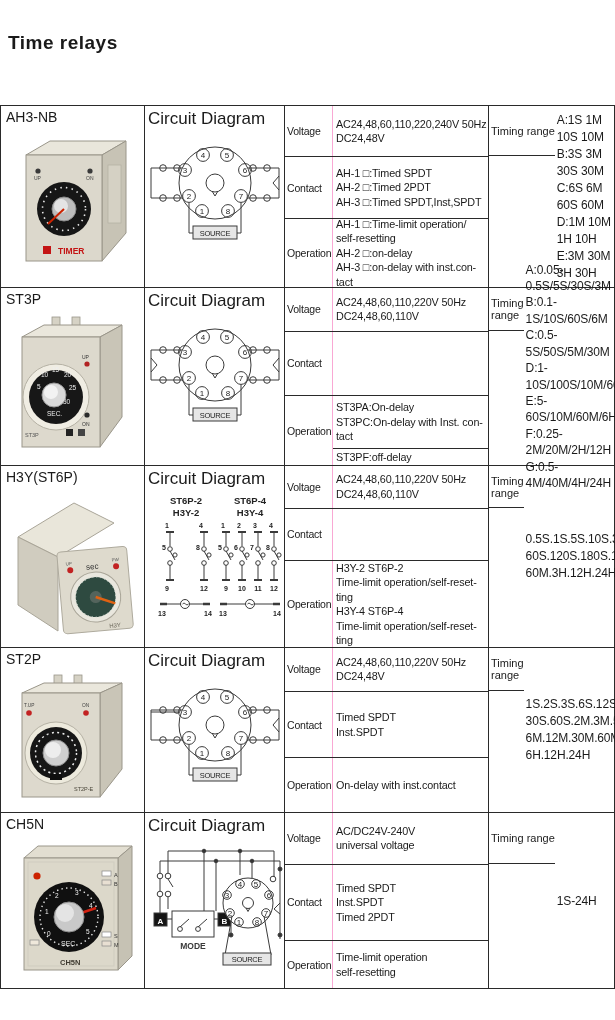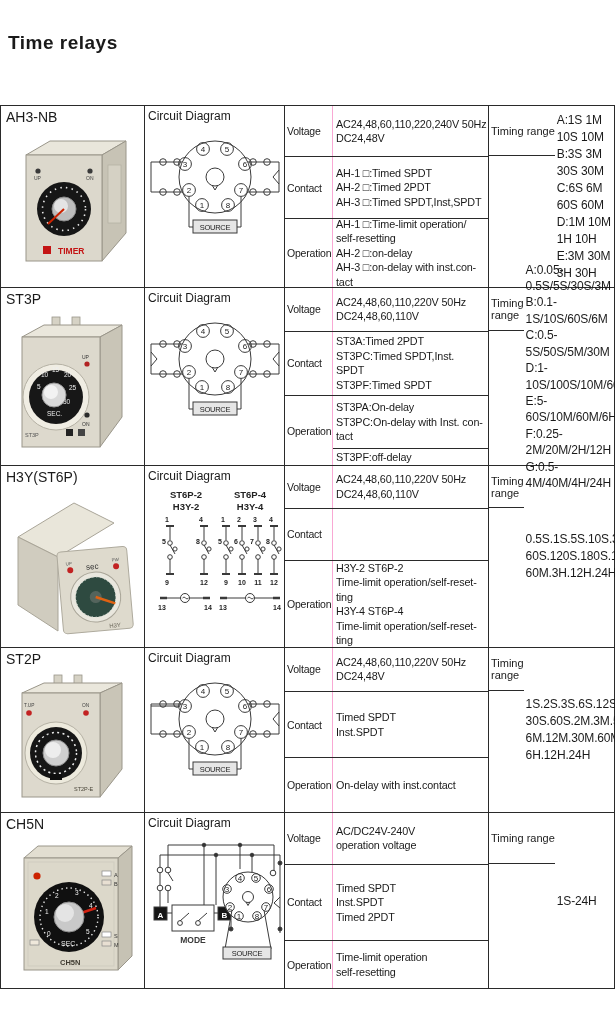--- a/index.html
+++ b/index.html
@@ -9,21 +9,21 @@
   .trow{display:flex;box-sizing:border-box;}
   .trow + .trow{border-top:1px solid #2a2a2a;}
   .col{box-sizing:border-box;}
   .col + .col{border-left:1px solid #2a2a2a;}
   .c-prod{width:143px;position:relative;}
   .c-diag{width:140px;position:relative;}
   .c-spec{width:204px;display:flex;flex-direction:column;}
   .c-time{width:126px;display:flex;flex-direction:row;}
   .pname{font-size:14px;padding:3px 2px 0 5px;}
   .photo{display:block;margin:4px auto 0 auto;}
-  .diaglabel{font-size:12px;padding:3px 2px 1px 3px;}
+  .diaglabel{font-size:17px;padding:3px 2px 1px 3px;}
   .diag{display:block;margin:2px auto 0 auto;}
   .srow{display:flex;box-sizing:border-box;}
   .srow + .srow{border-top:1px solid #2a2a2a;}
   .slabel{width:48px;box-sizing:border-box;border-right:1px solid #f9a8d4;display:flex;align-items:center;font-size:10.5px;padding-left:2px;letter-spacing:-.2px;}
   .sval{flex:1;display:flex;flex-direction:column;justify-content:center;font-size:10.8px;line-height:14.5px;padding:2px 1px 2px 3px;white-space:pre-line;letter-spacing:-.15px;}
   .sval.split{padding:0;justify-content:flex-start;}
   .subcell{box-sizing:border-box;display:flex;flex-direction:column;justify-content:center;padding:2px 1px 2px 3px;white-space:pre-line;}
   .subcell + .subcell{border-top:1px solid #2a2a2a;}
   .thead{box-sizing:border-box;display:flex;align-items:center;font-size:11px;padding-left:2px;border-bottom:1px solid #2a2a2a;}
   .tcell{box-sizing:border-box;flex:1;display:flex;flex-direction:column;justify-content:center;font-size:12px;padding-left:2px;white-space:pre-line;letter-spacing:-.15px;}
@@ -204,24 +204,20 @@
       </svg>
     </div>
     <div class="col c-spec">
       <div class="srow" style="height:43px;">
         <div class="slabel">Voltage</div>
         <div class="sval">AC24,48,60,110,220V  50Hz
 DC24,48,60,110V</div>
       </div>
       <div class="srow" style="height:65px;">
         <div class="slabel">Contact</div>
-        <div class="sval">ST3A:Timed 2PDT
-ST3PC:Timed SPDT,Inst.
-SPDT
-ST3PF:Timed SPDT</div>
       </div>
       <div class="srow" style="height:70px;">
         <div class="slabel">Operation</div>
         <div class="sval split">
           <div class="subcell" style="height:53px;font-size:10.8px;line-height:14.5px;">ST3PA:On-delay
 ST3PC:On-delay with Inst. con-
 tact</div>
           <div class="subcell" style="height:17px;font-size:10.8px;">ST3PF:off-delay</div>
         </div>
       </div>
@@ -525,21 +521,21 @@
         <text class="pin" x="120" y="76.5" font-size="5.5">7</text>
         <text class="pin" x="93" y="85.5" font-size="5.5">1</text>
         <text class="pin" x="111" y="85.5" font-size="5.5">8</text>
         <text class="src" x="101" y="123">SOURCE</text>
       </svg>
     </div>
     <div class="col c-spec">
       <div class="srow" style="height:51px;">
         <div class="slabel">Voltage</div>
         <div class="sval">AC/DC24V-240V
-operation voltage</div>
+universal voltage</div>
       </div>
       <div class="srow" style="height:77px;">
         <div class="slabel">Contact</div>
         <div class="sval">Timed SPDT
 Inst.SPDT
 Timed 2PDT</div>
       </div>
       <div class="srow" style="height:48px;">
         <div class="slabel">Operation</div>
         <div class="sval">Time-limit operation

